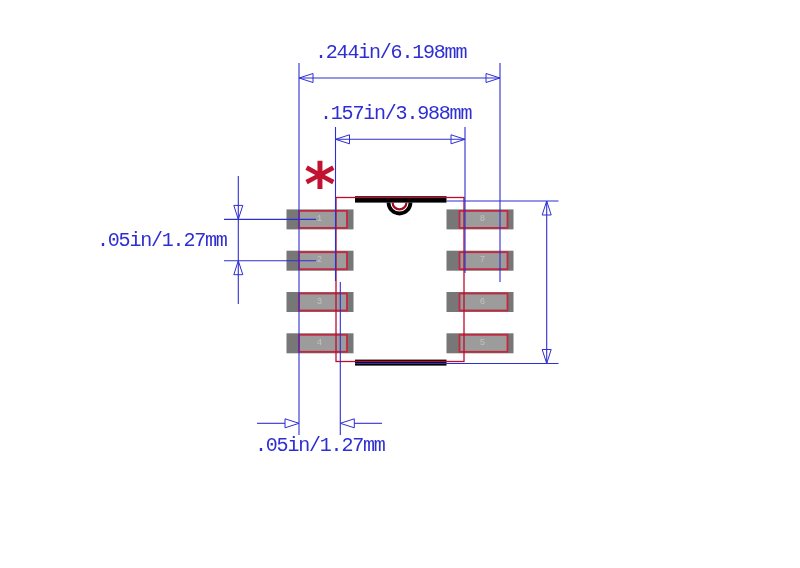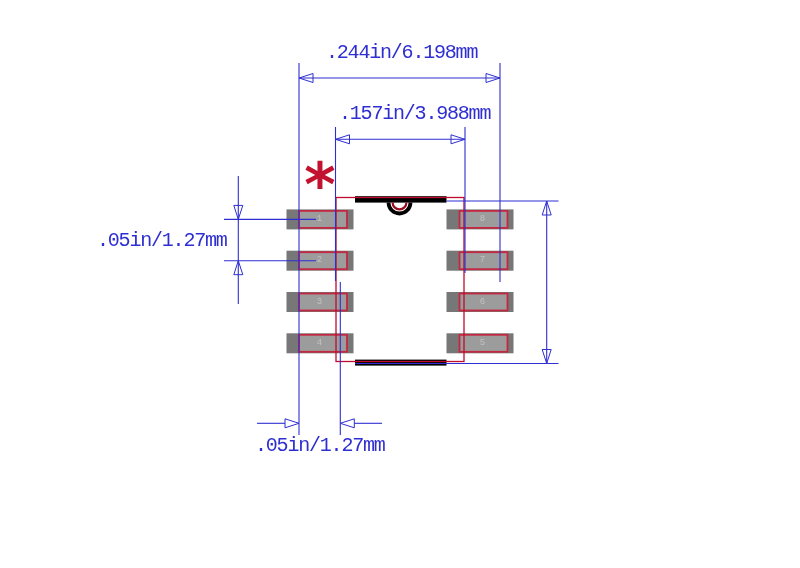--- a/index.html
+++ b/index.html
@@ -101,23 +101,23 @@
       <g>
         <path d="M340.3 282 V435"></path>
         <path d="M257 423.3 H285"></path>
         <path d="M354.3 423.3 H382"></path>
         <polygon points="299,423.3 285,418.8 285,427.8" stroke-width="1"></polygon>
         <polygon points="340.3,423.3 354.3,418.8 354.3,427.8" stroke-width="1"></polygon>
       </g>
     </g>
   </svg>
 
-  <div class="dim-label" style="left:326px;top:42px;">.244in/6.198mm</div>
+  <div class="dim-label" style="left:315px;top:42px;">.244in/6.198mm</div>
 
-  <div class="dim-label" style="left:339px;top:103px;">.157in/3.988mm</div>
+  <div class="dim-label" style="left:320px;top:103px;">.157in/3.988mm</div>
 
   <div class="dim-label" style="left:97px;top:230px;">.05in/1.27mm</div>
 
 
   <div class="dim-label" style="left:255px;top:435px;">.05in/1.27mm</div>
 
   <div class="pin1-marker">*</div>
 
   <div class="pin-num" style="left:309.5px;top:214px;">1</div>
   <div class="pin-num" style="left:309.5px;top:255px;">2</div>

